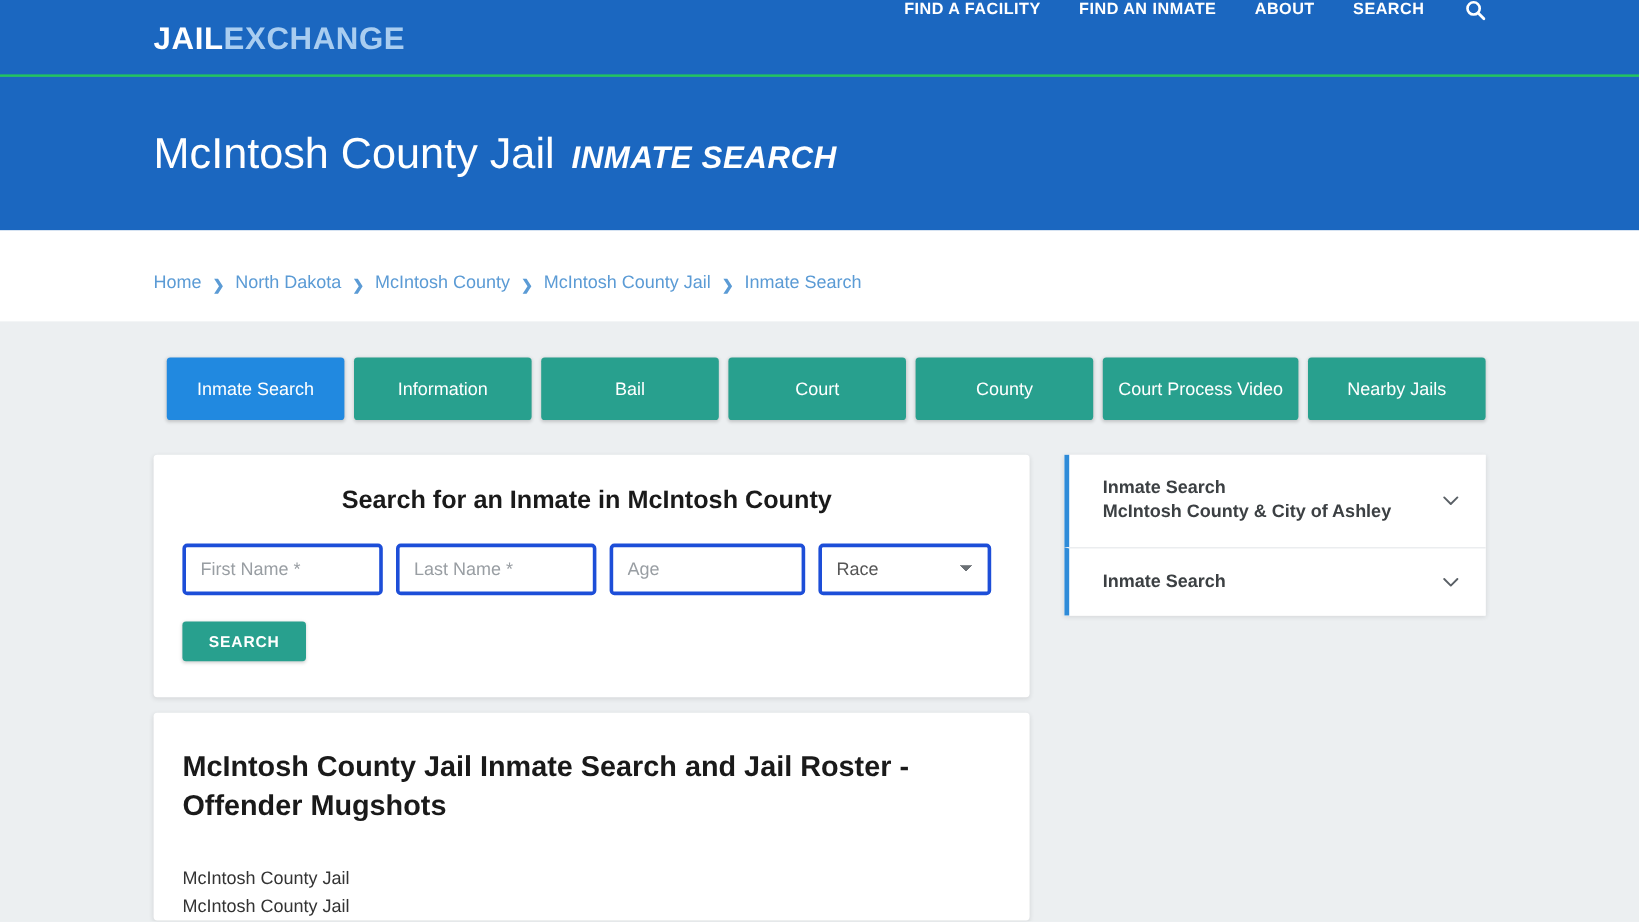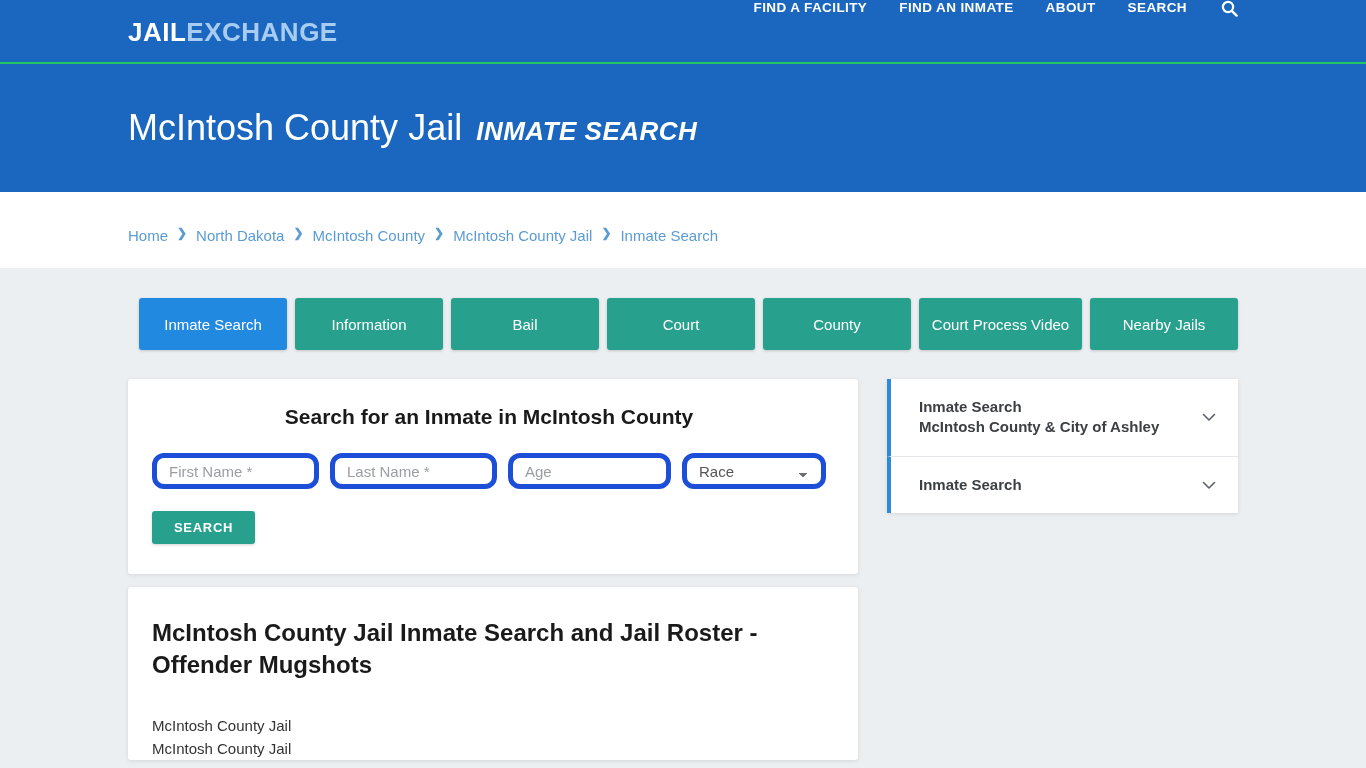--- a/index.html
+++ b/index.html
@@ -94,21 +94,21 @@
   
   .breadcrumb-bar {
     height: 76px;
     background: #ffffff;
     display: flex;
     align-items: center;
     padding-left: 128px;
   }
   .breadcrumb {
     display: flex;
-    align-items: flex-start;
+    align-items: flex-end;
     font-size: 15px;
     margin-top: 10px;
   }
   .breadcrumb a, .breadcrumb span.crumb {
     color: #5b9bd5;
     text-decoration: none;
     white-space: nowrap;
   }
   .breadcrumb .sep {
     color: #5b9bd5;
@@ -168,23 +168,23 @@
   .search-card { padding: 26px 32px 30px 24px; }
   .search-card h2 {
     text-align: center;
     font-size: 21px;
     font-weight: bold;
     color: #1a1a1a;
     margin-bottom: 24px;
   }
   .form-row { display: flex; gap: 11px; margin-bottom: 22px; }
   .field {
-    height: 36px;
-    border: 5px solid #1d4ed8;
-    border-radius: 12px;
+    height: 43px;
+    border: 3px solid #1d4ed8;
+    border-radius: 4px;
     background: #ffffff;
     font-family: "Liberation Sans", sans-serif;
     font-size: 15px;
     color: #555;
     padding: 0 12px;
     outline: none;
   }
   .field::placeholder { color: #999ea3; }
   .f-first { width: 167px; }
   .f-last  { width: 167px; }

